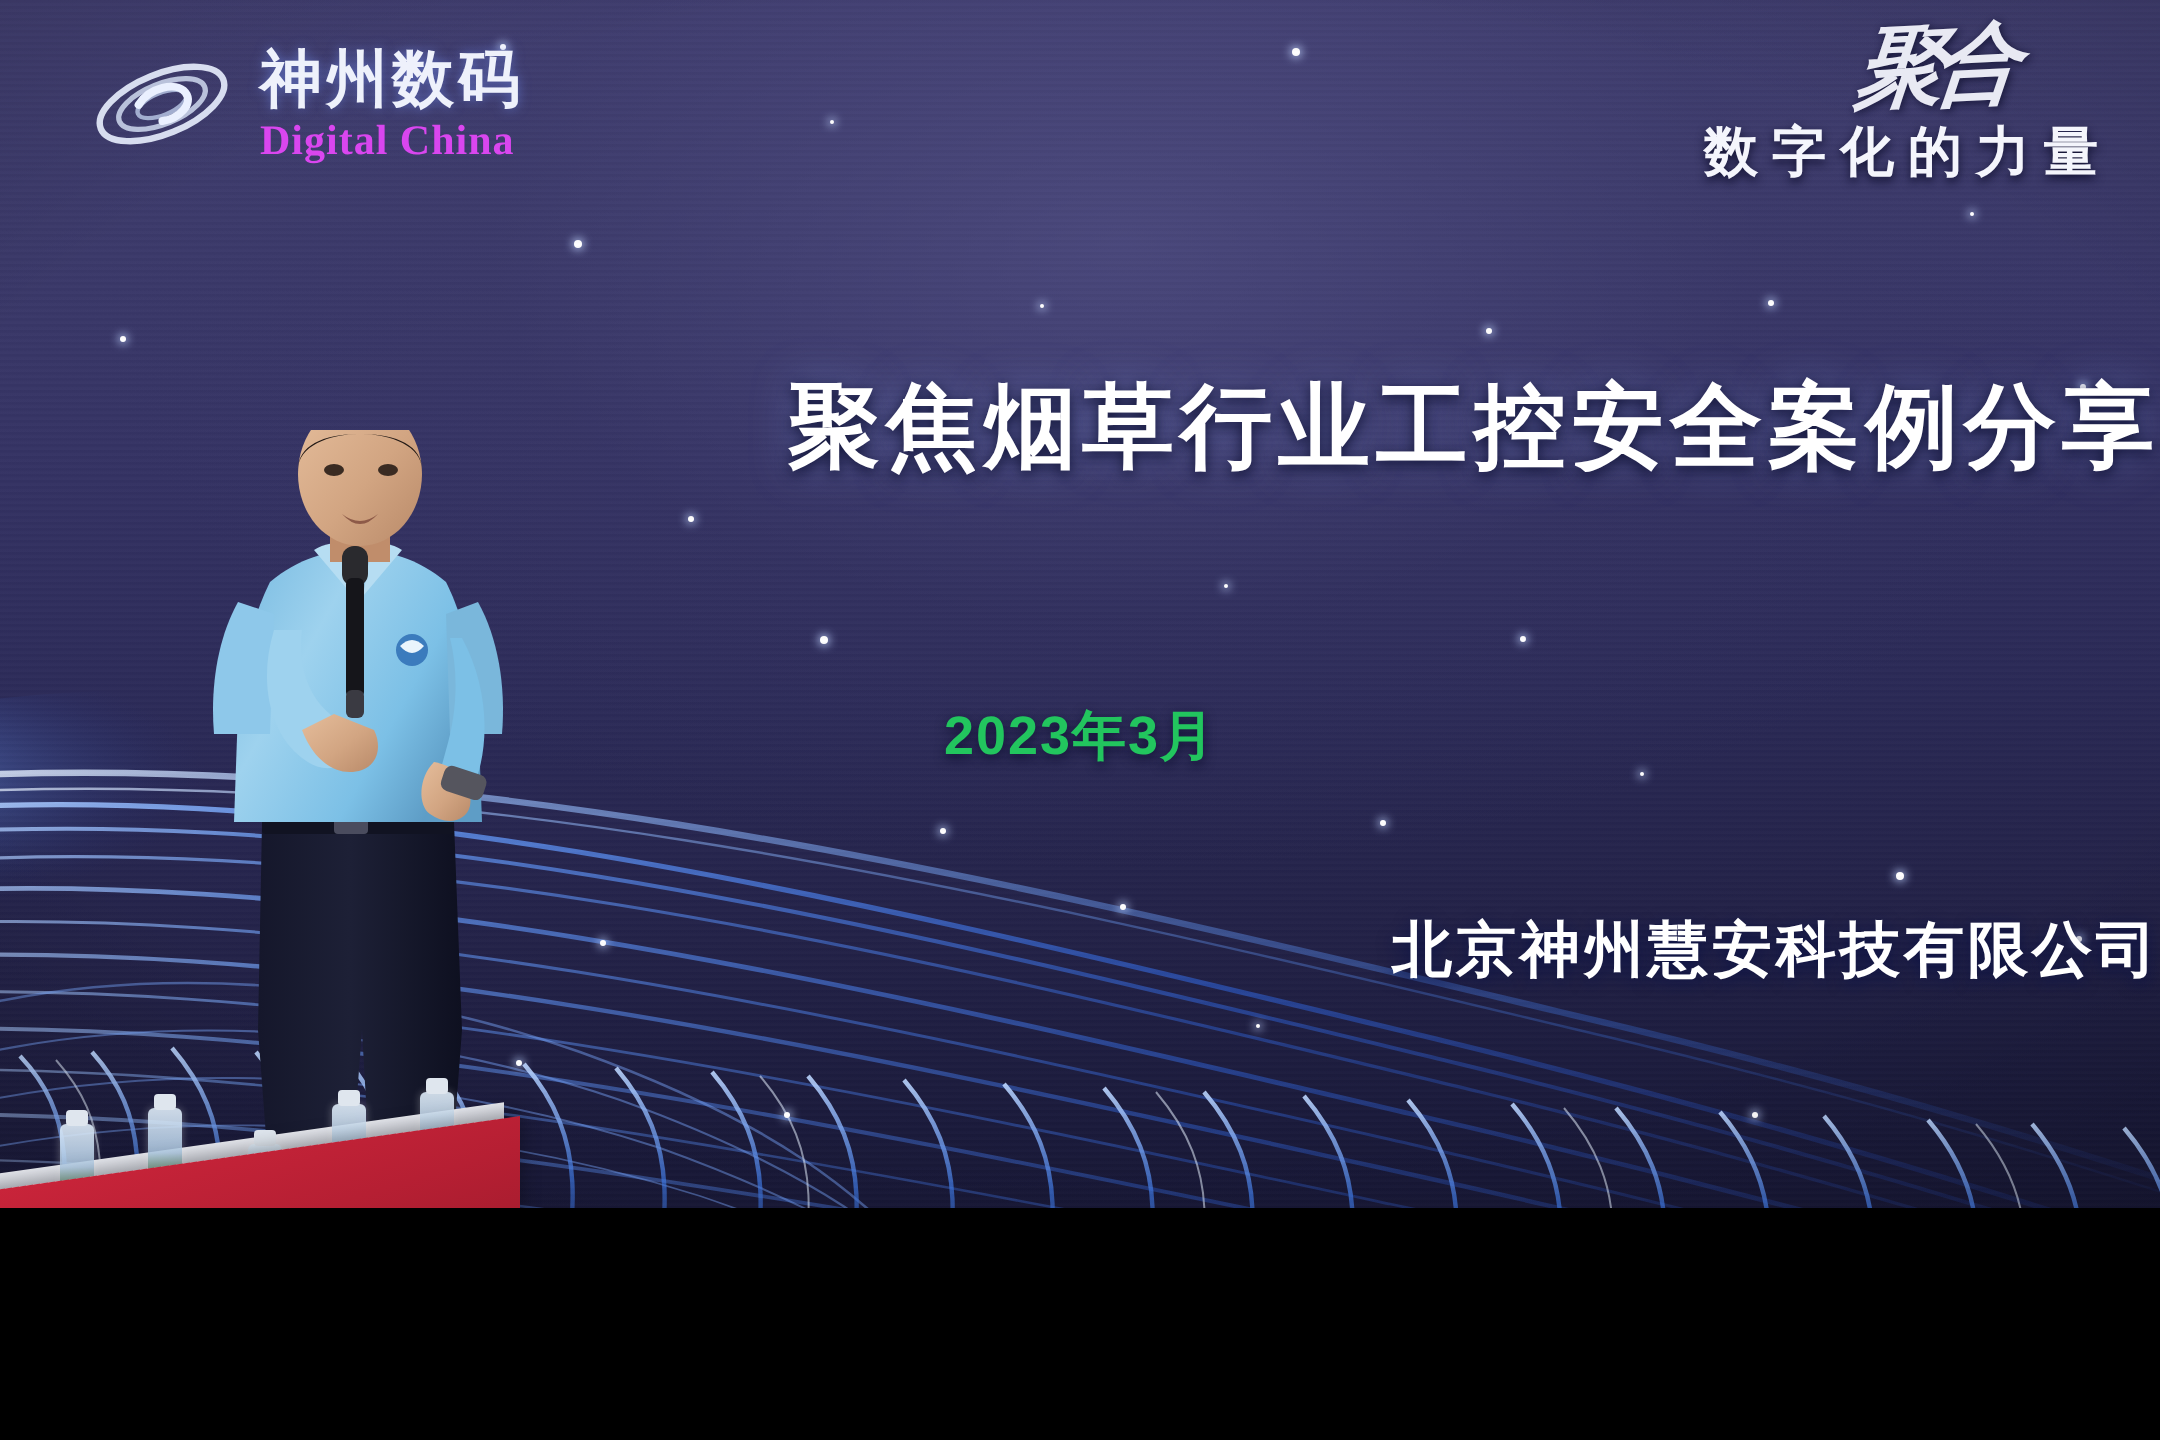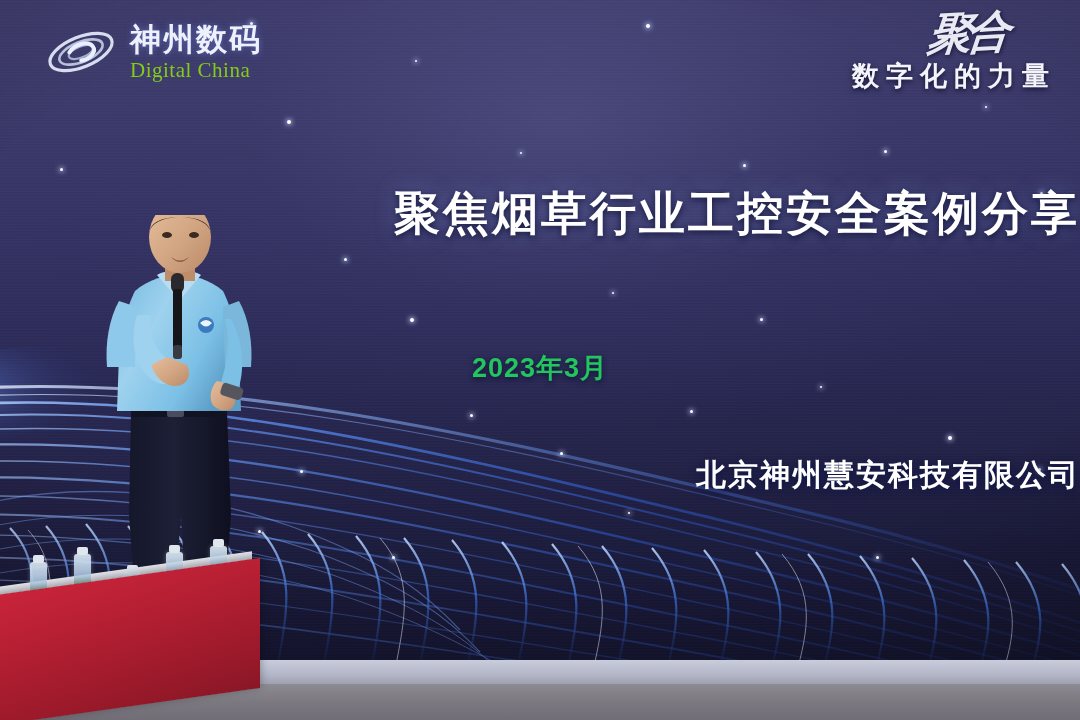--- a/index.html
+++ b/index.html
@@ -7,21 +7,21 @@
     padding: 0;
     background: #000;
   }
   body {
     font-family: "Liberation Sans", "DejaVu Sans", sans-serif;
   }
 
   #stage {
     position: relative;
     width: 1080px;
-    height: 720px;
+    height: 604px;
     overflow: hidden;
     background: #2d2c52;
   }
 
   
   .led-screen {
     position: absolute;
     left: 0; top: 0;
     width: 1080px;
     height: 672px;
@@ -86,22 +86,22 @@
   .dc-cn {
     font-size: 31px;
     font-weight: bold;
     color: #eef1fb;
     letter-spacing: 2px;
     text-shadow: 0 0 6px rgba(120,150,255,0.5);
   }
   .dc-en {
     margin-top: 5px;
     font-size: 21px;
-    font-weight: normal;
-    color: #84cc16;
+    font-weight: bold;
+    color: #d946ef;
     font-family: "Liberation Serif", "DejaVu Serif", serif;
     letter-spacing: .5px;
   }
 
   .brand-right {
     position: absolute;
     right: 24px;
     top: 16px;
     text-align: right;
   }

